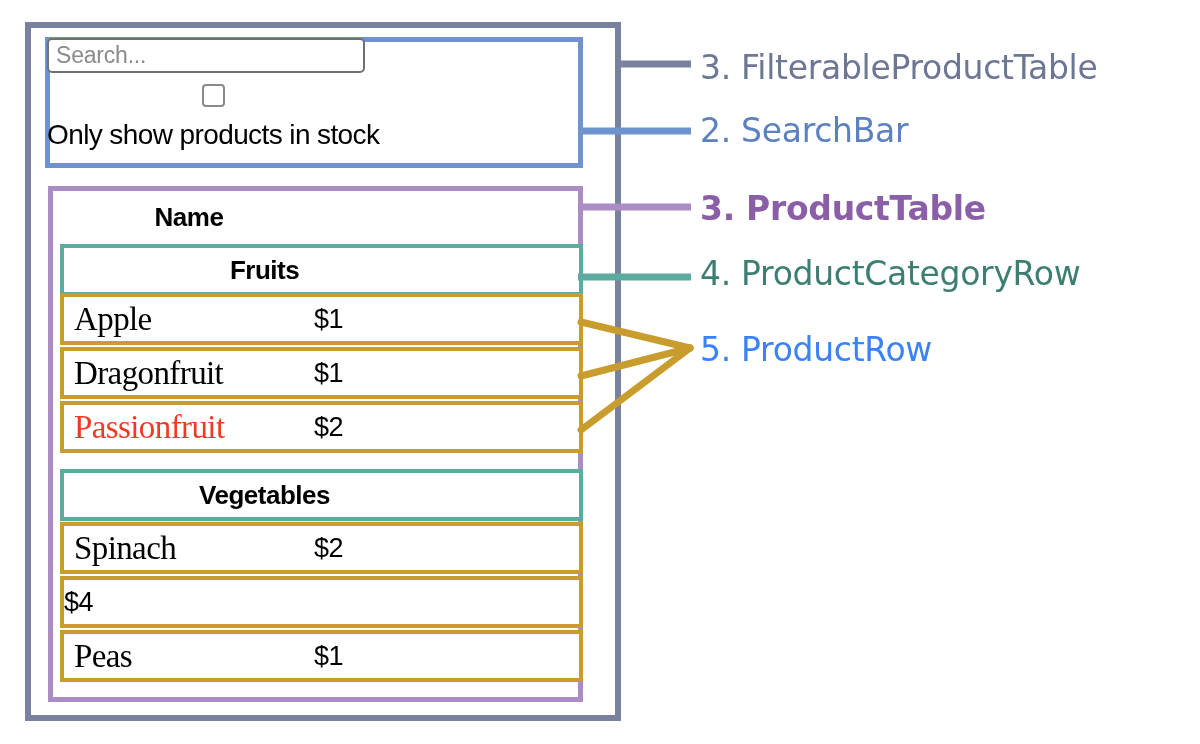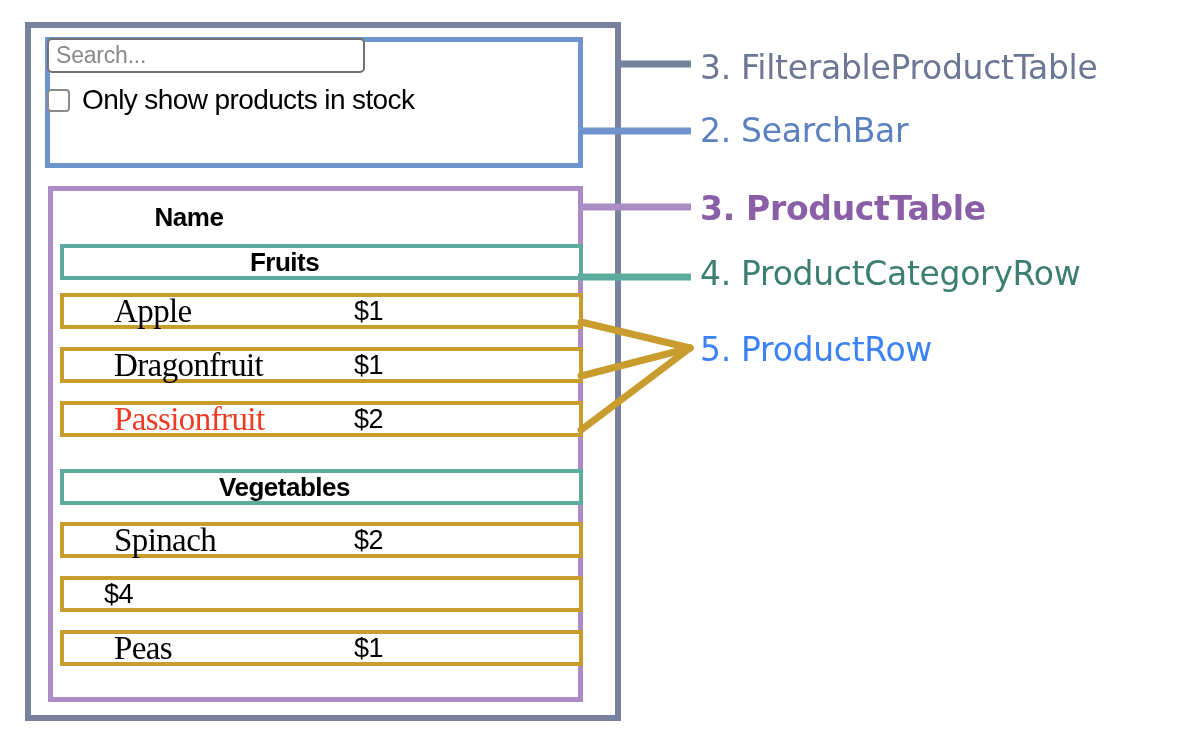--- a/index.html
+++ b/index.html
@@ -57,20 +57,21 @@
     font-family: "Liberation Sans", sans-serif;
     letter-spacing: -0.2px;
   }
 
   .stock-row {
     position: absolute;
     left: 47px; top: 84px;
     display: flex;
     align-items: center;
     gap: 12px;
+    flex-direction: column;
   }
   .checkbox {
     width: 23px; height: 23px;
     border: 2px solid #8a8a8a;
     border-radius: 4px;
     box-sizing: border-box;
     background: #ffffff;
     flex: none;
   }
   .stock-label {
@@ -108,26 +109,25 @@
     letter-spacing: -0.5px;
   }
   .col-name  { width: 282px; }
   .col-price { width: 150px; }
 
   
   .row {
     position: absolute;
     left: 60px;
     width: 523px;
-    height: 36px;
-    box-sizing: border-box;
-    background: #ffffff;
-    display: flex;
-    align-items: center;
-    padding-left: 40px;
+    height: 52px;
+    box-sizing: border-box;
+    background: #ffffff;
+    display: flex;
+    align-items: center;
   }
   .row.category {
     border: 4px solid #5cab9f;
     justify-content: center;
   }
   .row.product {
     border: 4px solid #c99c2e;
   }
   .cat-label {
     font-size: 26px;

